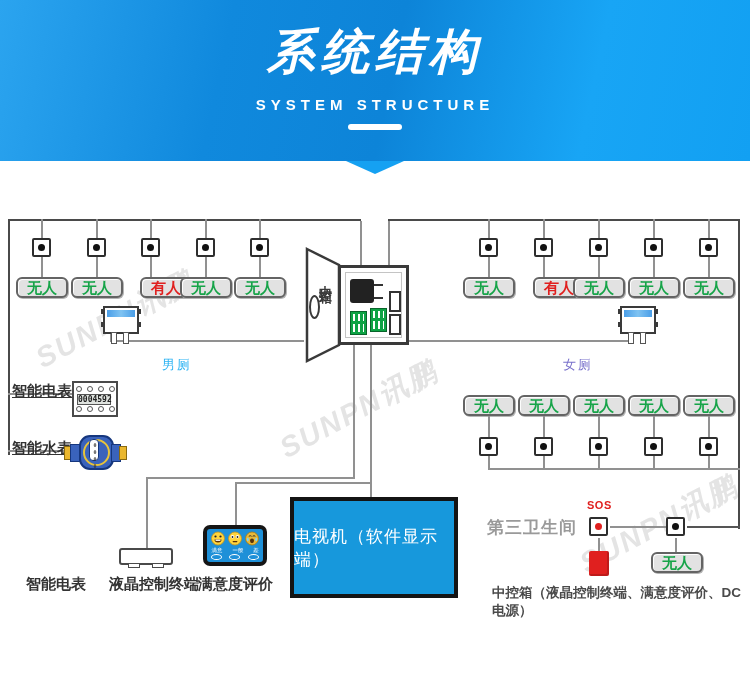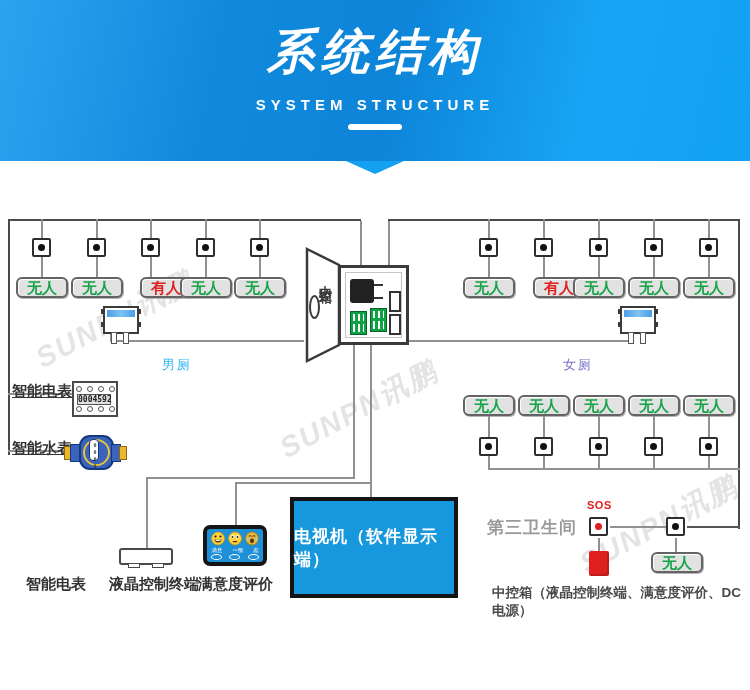--- a/index.html
+++ b/index.html
@@ -102,21 +102,21 @@
   .counter::before,.counter::after{content:'';position:absolute;bottom:-5px;width:10px;height:3px;border:1px solid #4a4a4a;background:#fff;}
   .counter::before{left:7px}.counter::after{right:7px}
   .satisf{position:absolute;left:203px;top:525px;width:64px;height:41px;background:#151515;border-radius:7px;}
   .satisf .scr{position:absolute;left:4px;top:4px;right:4px;bottom:4px;background:#1e90d8;border-radius:3px;overflow:hidden;}
   .satisf .opts,.satisf .btns{display:flex;justify-content:space-around;}
   .satisf .opts span{font-size:6px;line-height:6px;color:#fff;transform:scale(.9);}
   .satisf .btns i{width:9px;height:4px;border:1px solid #fff;border-radius:50%;margin-top:1px;}
   .dev-label{position:absolute;font-size:15px;font-weight:600;color:#333;}
   .tv{position:absolute;left:290px;top:497px;width:160px;height:93px;background:#1798dc;border:4px solid #141414;
       display:flex;align-items:center;justify-content:center;}
-  .tv span{color:#fff;font-size:17px;font-weight:bold;letter-spacing:1px;}
+  .tv span{color:#fff;font-size:17px;font-weight:normal;letter-spacing:1px;}
 
   
   .tr-title{position:absolute;left:487px;top:516px;font-size:17px;font-weight:bold;color:#9a9a9a;letter-spacing:1px;}
   .sos-text{position:absolute;left:587px;top:499px;font-size:11px;font-weight:bold;color:#e0201f;letter-spacing:.5px;}
   .red-btn{position:absolute;left:589px;top:551px;width:20px;height:25px;background:#e0201f;border-radius:2px;
       box-shadow:inset -2px -2px 0 rgba(0,0,0,.15);}
   .tr-caption{position:absolute;left:492px;top:584px;width:258px;font-size:13.5px;font-weight:600;color:#4a4a4a;}
 
   
   .wm{position:absolute;font-size:29px;font-weight:900;font-style:italic;letter-spacing:2px;

